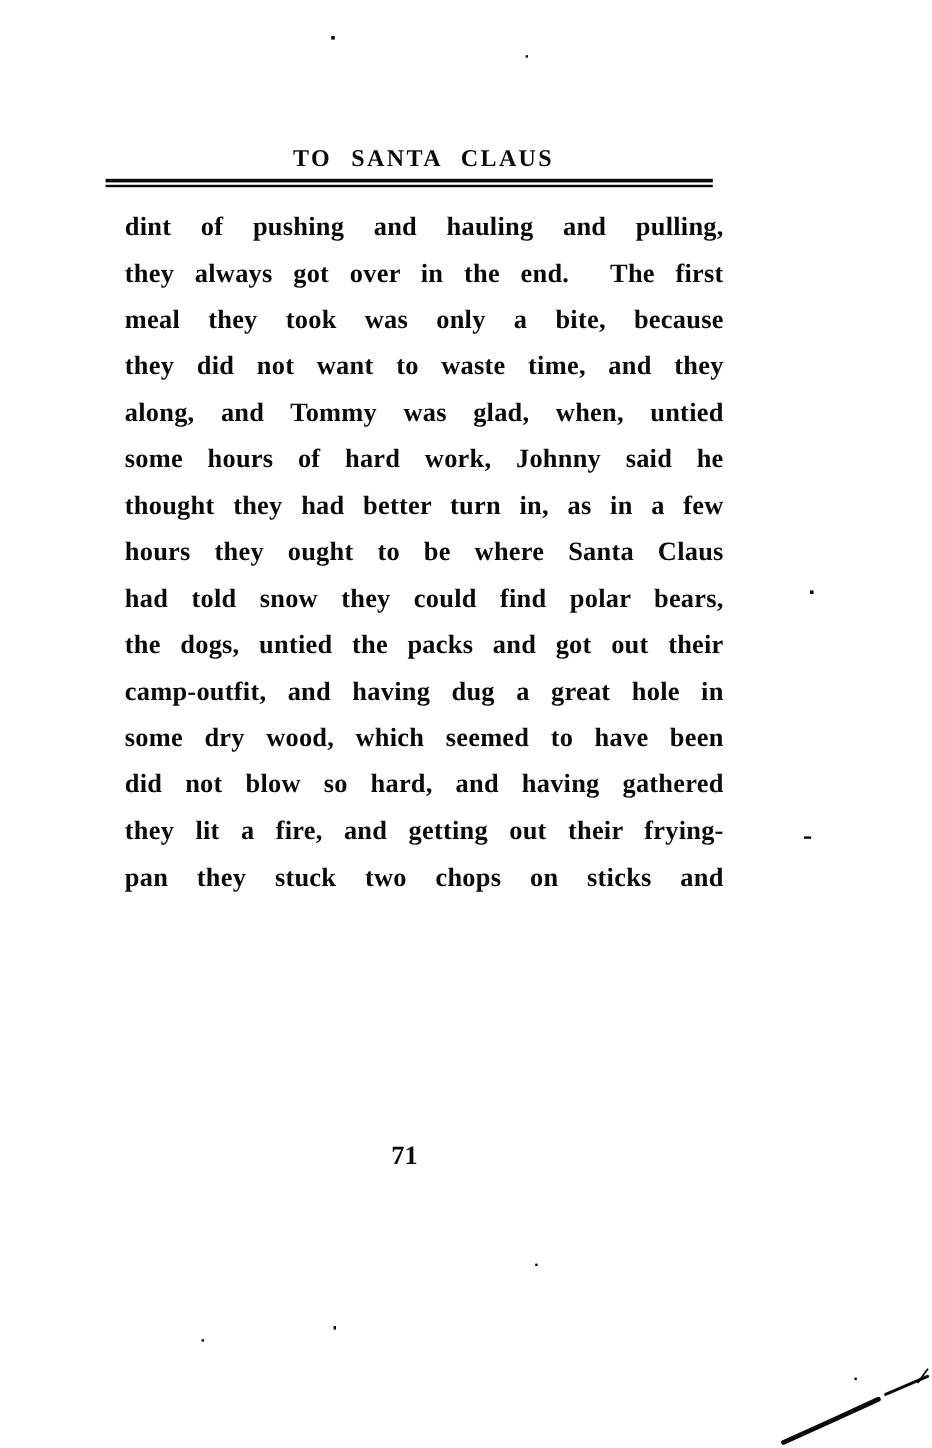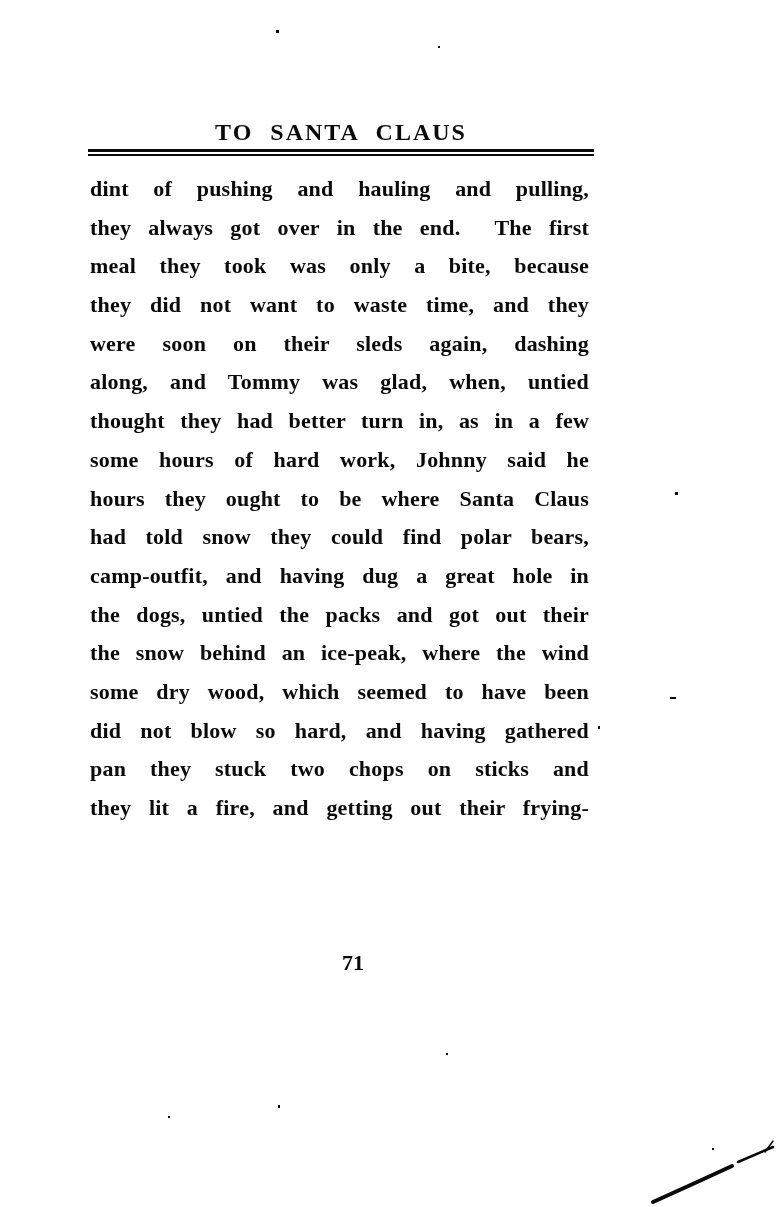--- a/index.html
+++ b/index.html
@@ -12,59 +12,59 @@
     width: 777px;
     height: 1207px;
     background: #ffffff;
     color: #0a0a0a;
     font-family: "Liberation Serif", "DejaVu Serif", serif;
     overflow: hidden;
   }
   .running-head {
     position: absolute;
     top: 115px;
-    left: 88px;
+    left: 100px;
     width: 506px;
     text-align: center;
-    font-size: 24px;
+    font-size: 20px;
     line-height: 34px;
     font-weight: bold;
     letter-spacing: 2px;
     word-spacing: 9px;
     white-space: nowrap;
   }
   .head-rule {
     position: absolute;
     top: 149px;
     left: 88px;
     width: 506px;
     height: 2px;
     border-top: 3px solid #0a0a0a;
     border-bottom: 2px solid #0a0a0a;
   }
   .body-text {
     position: absolute;
     top: 170px;
-    left: 90px;
+    left: 104px;
     width: 499px;
     font-size: 22px;
     font-weight: bold;
     letter-spacing: 0.2px;
   }
   .line {
     height: 38.7px;
     line-height: 38.7px;
     text-align: justify;
     text-align-last: justify;
     overflow: hidden;
   }
   .page-number {
     position: absolute;
     top: 948px;
-    left: 100px;
+    left: 84px;
     width: 506px;
     text-align: center;
     font-size: 22px;
     line-height: 30px;
     font-weight: bold;
   }
   .speck {
     position: absolute;
     background: #0a0a0a;
   }
@@ -92,33 +92,31 @@
 
   <div class="running-head">TO SANTA CLAUS</div>
 
   <div class="head-rule"></div>
 
   <div class="body-text">
     <div class="line">dint of pushing and hauling and pulling,</div>
     <div class="line">they always got over in the end.&nbsp; The first</div>
     <div class="line">meal they took was only a bite, because</div>
     <div class="line">they did not want to waste time, and they</div>
-    <div class="line">were soon on their sleds again, dashing</div>
     <div class="line">along, and Tommy was glad, when, untied</div>
+    <div class="line">some hours of hard work, Johnny said he</div>
     <div class="line">thought they had better turn in, as in a few</div>
-    <div class="line">some hours of hard work, Johnny said he</div>
     <div class="line">hours they ought to be where Santa Claus</div>
     <div class="line">had told snow they could find polar bears,</div>
+    <div class="line">the dogs, untied the packs and got out their</div>
     <div class="line">camp-outfit, and having dug a great hole in</div>
-    <div class="line">the dogs, untied the packs and got out their</div>
-    <div class="line">the snow behind an ice-peak, where the wind</div>
     <div class="line">some dry wood, which seemed to have been</div>
     <div class="line">did not blow so hard, and having gathered</div>
+    <div class="line">they lit a fire, and getting out their frying-</div>
     <div class="line">pan they stuck two chops on sticks and</div>
-    <div class="line">they lit a fire, and getting out their frying-</div>
   </div>
 
   <div class="page-number">71</div>
 
   <svg class="scratch" viewBox="0 0 137 74">
     <path d="M13,69 L55,50 L92,33" stroke="#0a0a0a" stroke-width="4" fill="none" stroke-linecap="round"></path>
     <path d="M98,29 L133,14" stroke="#0a0a0a" stroke-width="2.5" fill="none" stroke-linecap="round"></path>
     <path d="M125,19 L133,8" stroke="#0a0a0a" stroke-width="1.5" fill="none" stroke-linecap="round"></path>
     <rect x="72" y="15" width="2" height="2" fill="#0a0a0a"></rect>
   </svg>

